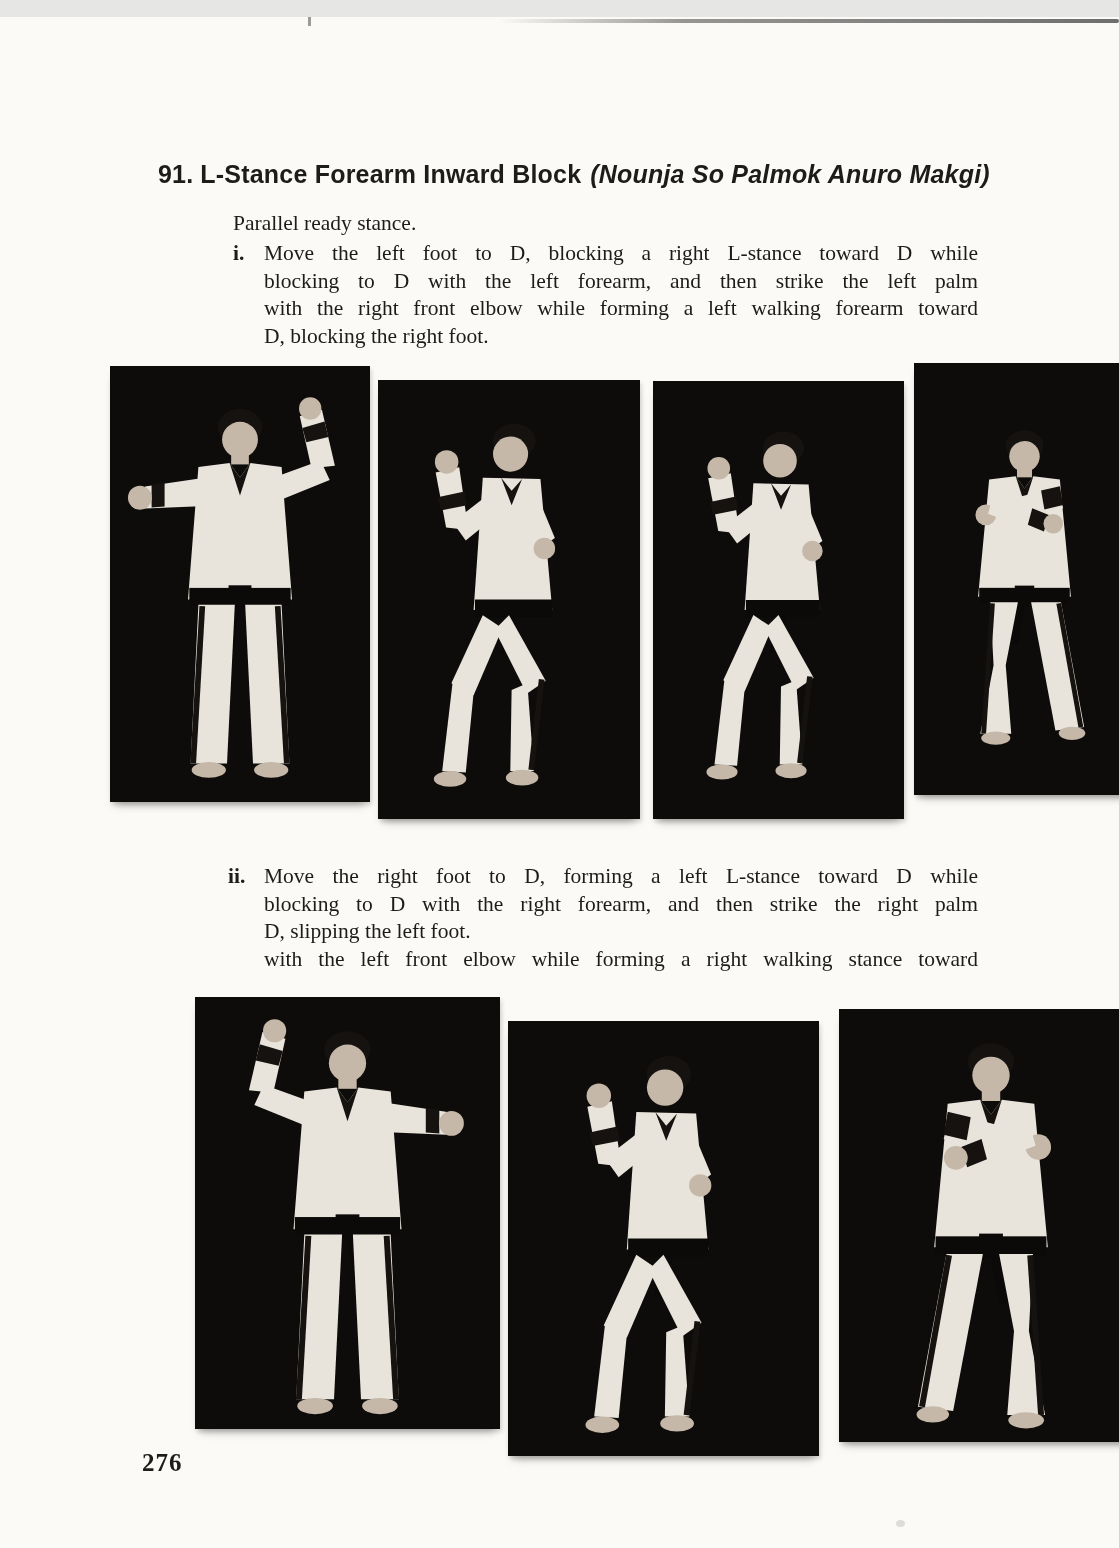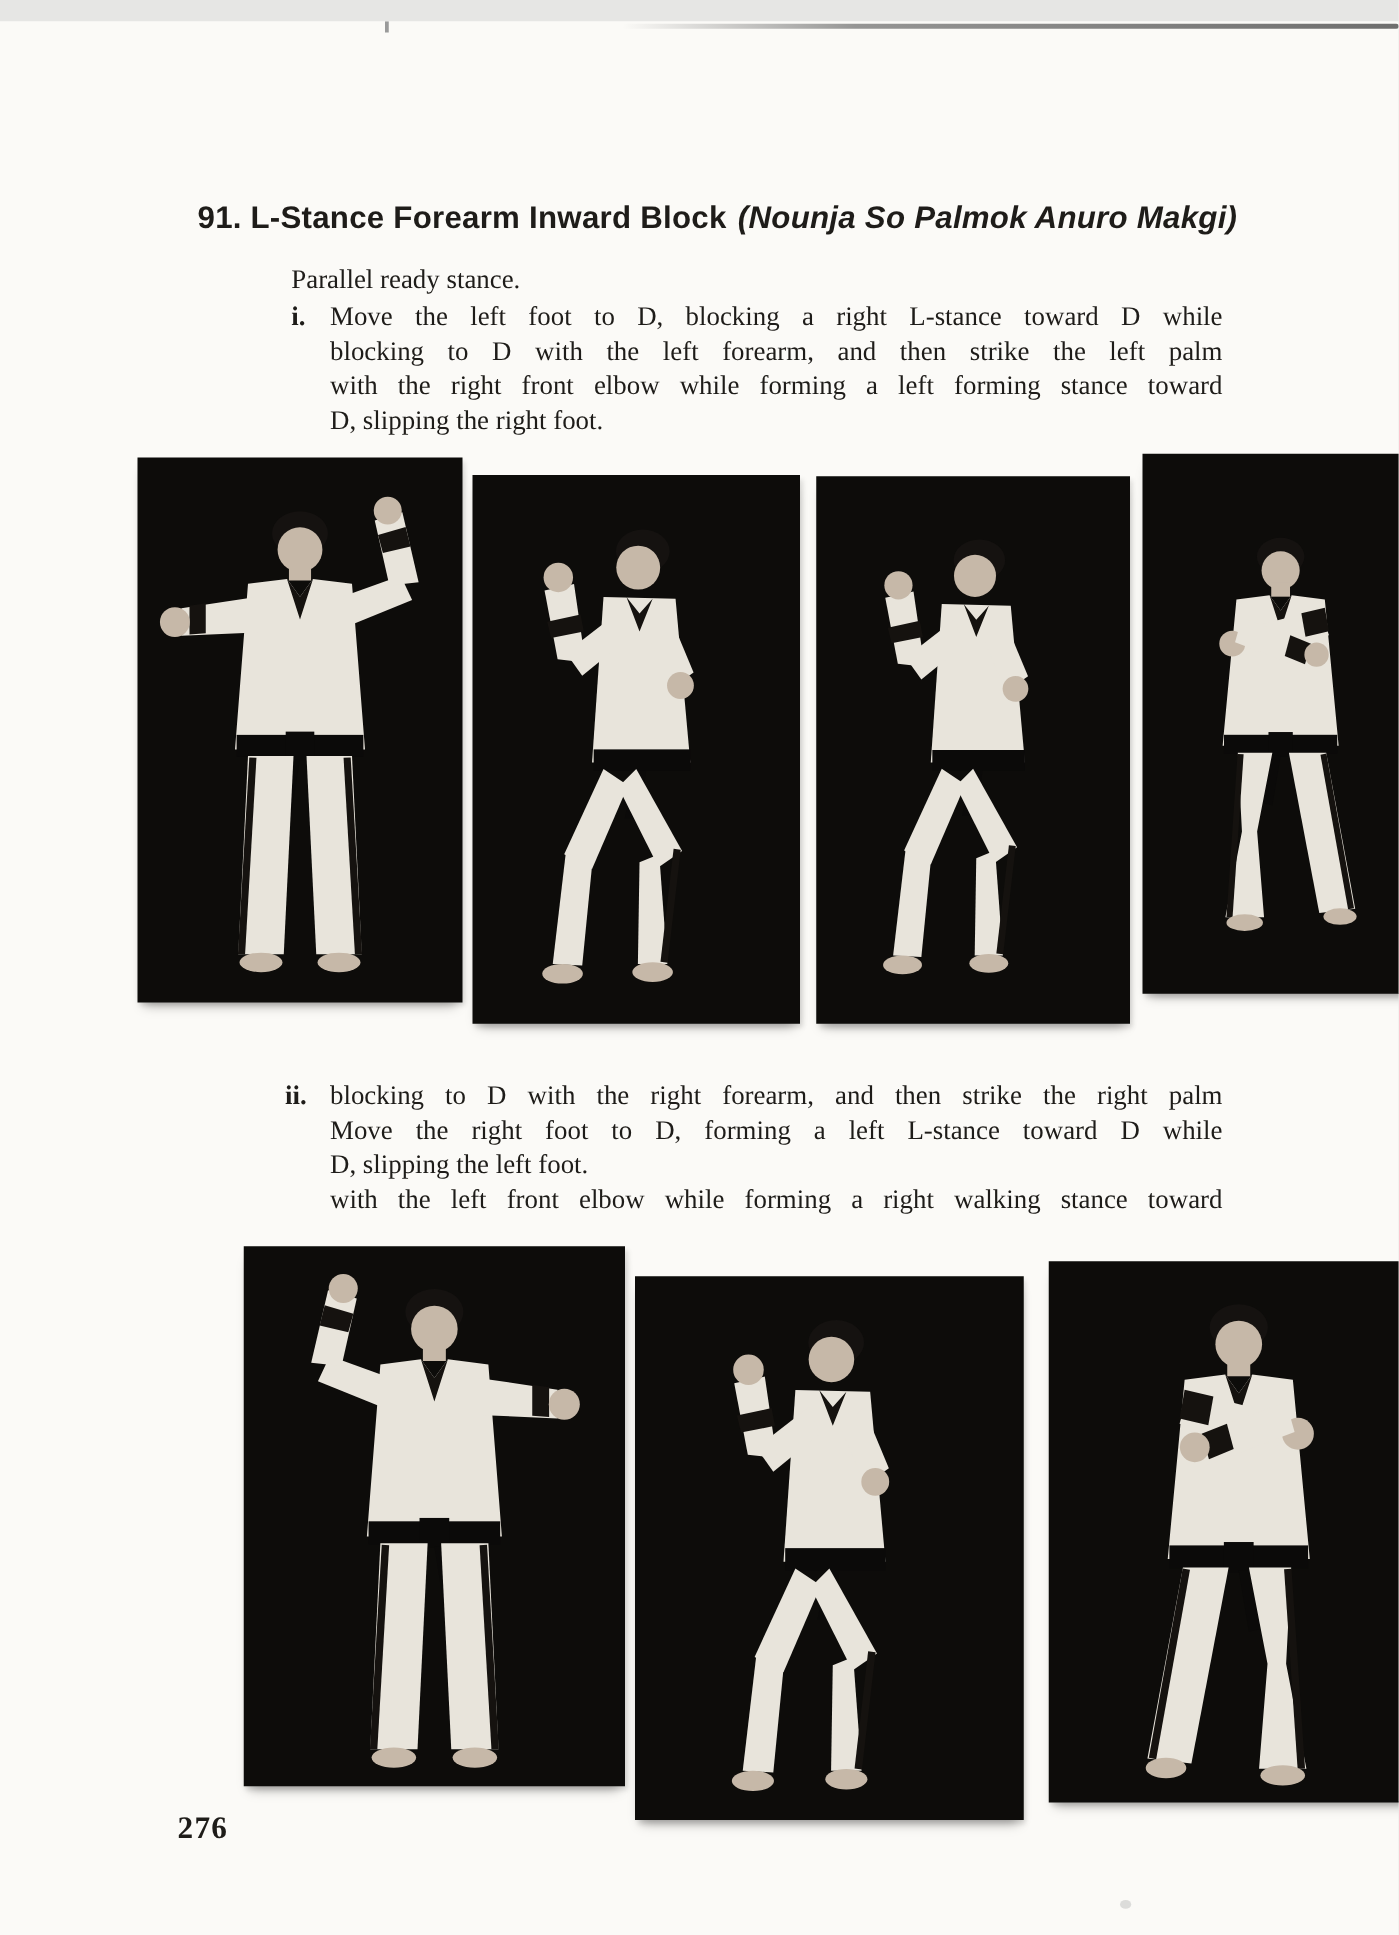--- a/index.html
+++ b/index.html
@@ -65,22 +65,22 @@
   </h1>
 
 
   <div class="stance-note">Parallel ready stance.</div>
 
   <section class="step step-1">
     <span class="step-label">i.</span>
     <div class="step-lines">
       <div class="line">Move the left foot to D, blocking a right L-stance toward D while</div>
       <div class="line">blocking to D with the left forearm, and then strike the left palm</div>
-      <div class="line">with the right front elbow while forming a left forming stance toward</div>
-      <div class="line last">D, slipping the right foot.</div>
+      <div class="line">with the right front elbow while forming a left walking forearm toward</div>
+      <div class="line last">D, blocking the right foot.</div>
     </div>
   </section>
 
   <figure class="photo ph1">
       <svg viewBox="0 0 100 160" preserveAspectRatio="xMidYMid meet" aria-hidden="true">
         <g>
     <ellipse cx="50" cy="19.5" rx="8.6" ry="6.8" fill="#151210"></ellipse>
     <circle cx="50" cy="24.5" r="6.9" fill="#c6b8a8"></circle>
     <rect x="46.6" y="29" width="6.8" height="5" fill="#c6b8a8"></rect>
       <path d="M34,35 L46,33.5 L50,39 L54,33.5 L66,35 L70,86 L30,86 Z" fill="#e8e4db"></path>
@@ -179,22 +179,22 @@
       <path d="M65.5,91 L75.5,147" stroke="#15120f" stroke-width="2.2" fill="none"></path>
       <ellipse cx="37" cy="152" rx="6.6" ry="3" fill="#c6b8a8"></ellipse>
       <ellipse cx="71.5" cy="149.8" rx="6" ry="3" fill="#c6b8a8"></ellipse>
         </g>
       </svg>
     </figure>
 
   <section class="step step-2">
     <span class="step-label">ii.</span>
     <div class="step-lines">
+      <div class="line">Move the right foot to D, forming a left L-stance toward D while</div>
       <div class="line">blocking to D with the right forearm, and then strike the right palm</div>
-      <div class="line">Move the right foot to D, forming a left L-stance toward D while</div>
       <div class="line last">D, slipping the left foot.</div>
       <div class="line">with the left front elbow while forming a right walking stance toward</div>
     </div>
   </section>
 
   <figure class="photo ph5">
       <svg viewBox="0 0 100 160" preserveAspectRatio="xMidYMid meet" aria-hidden="true">
         <g transform="translate(100,0) scale(-1,1)">
     <ellipse cx="50" cy="19.5" rx="8.6" ry="6.8" fill="#151210"></ellipse>
     <circle cx="50" cy="24.5" r="6.9" fill="#c6b8a8"></circle>

